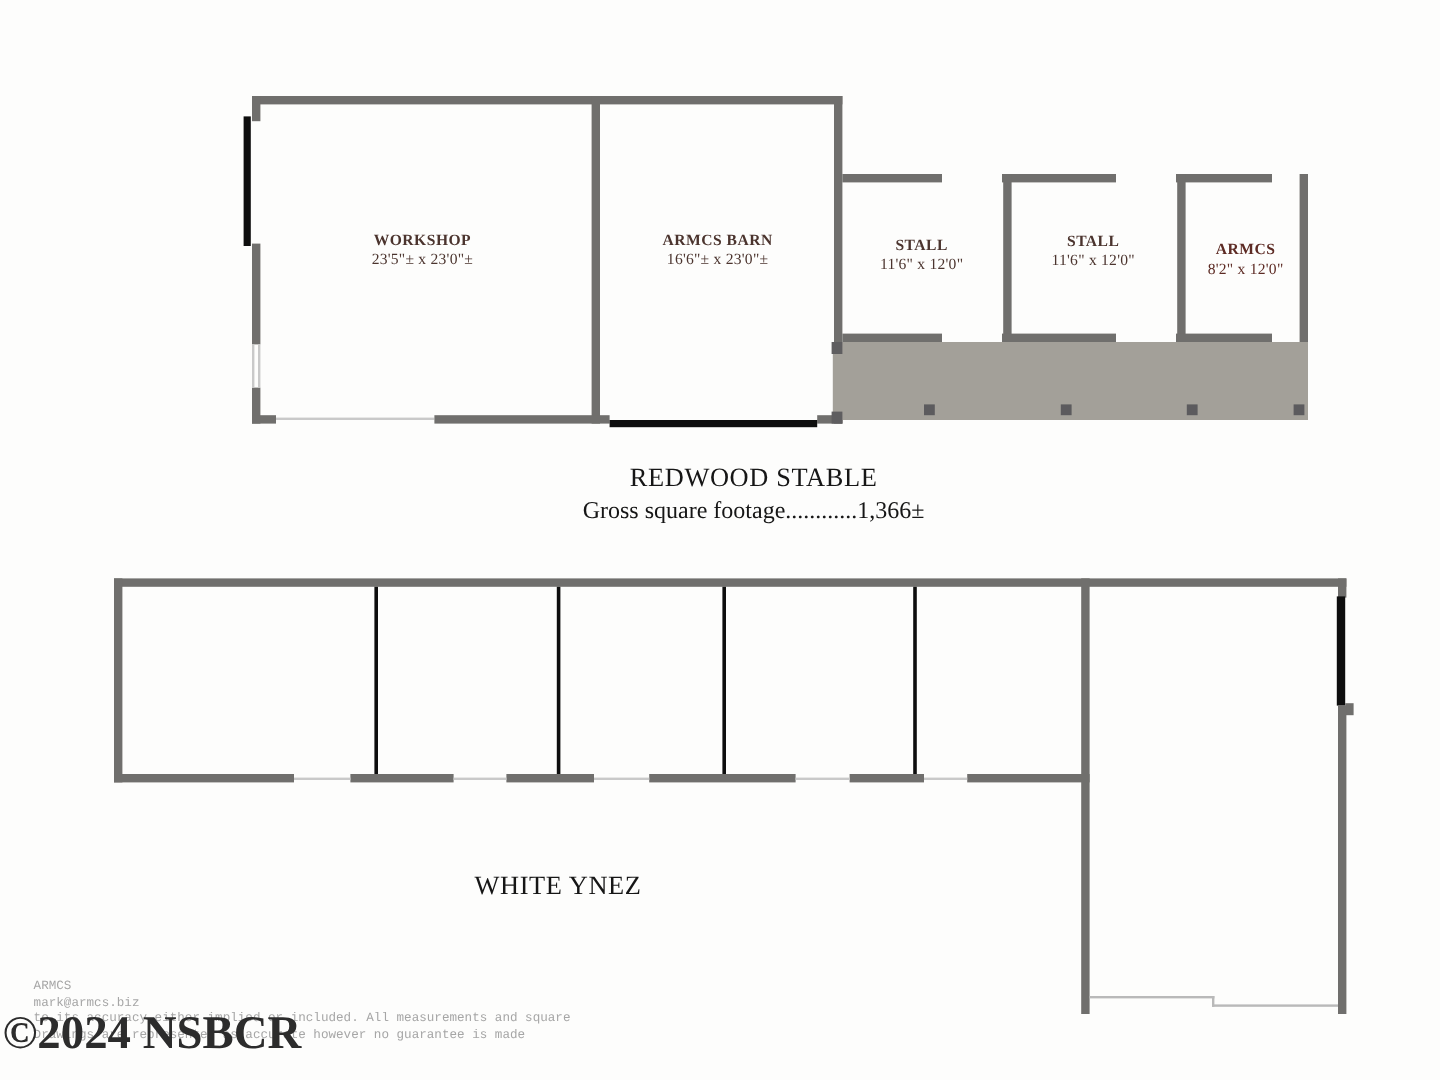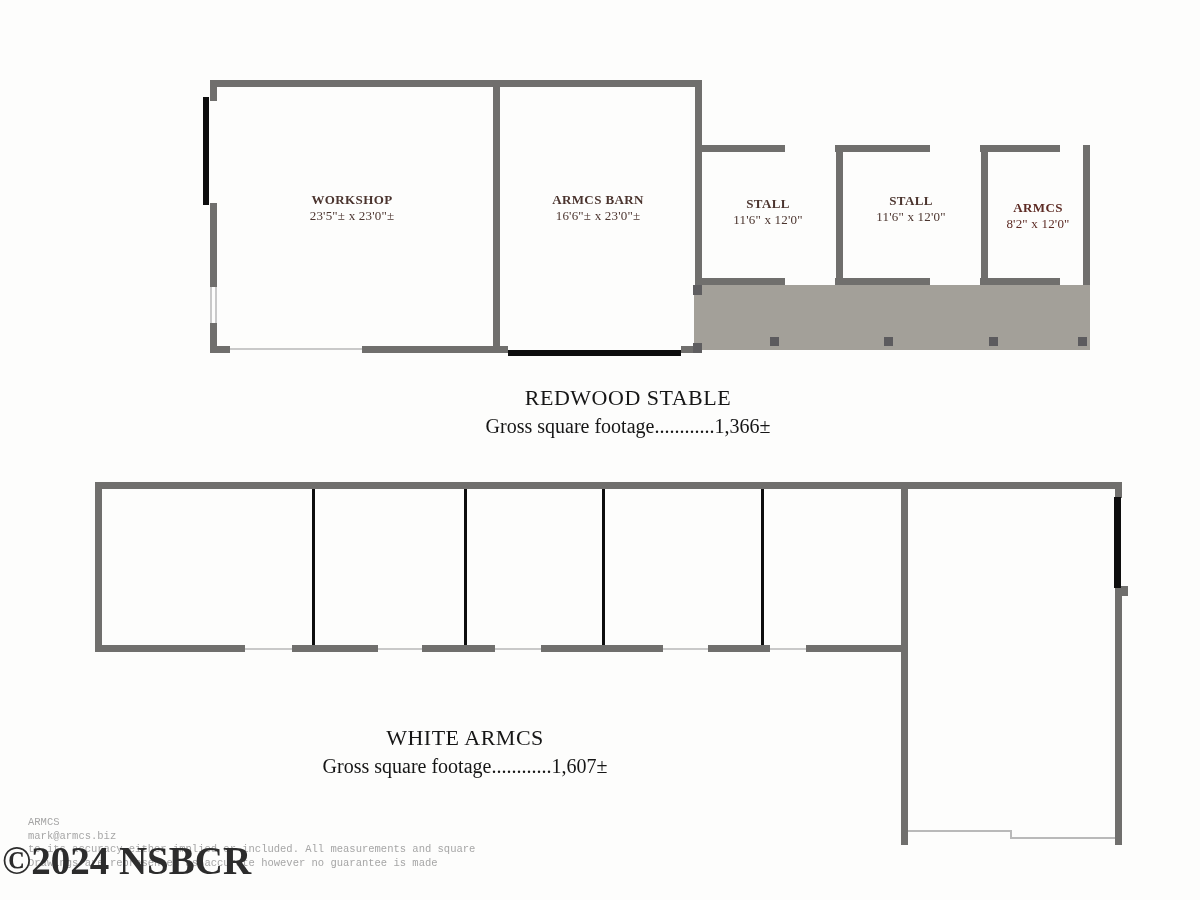--- a/index.html
+++ b/index.html
@@ -161,22 +161,21 @@
     <div class="wall-black" style="left:1114px;top:497px;width:7px;height:91px;"></div>
     <div class="wall" style="left:1121px;top:586px;width:7px;height:10px;"></div>
     <div class="wall" style="left:1115px;top:588px;width:7px;height:257px;"></div>
 
     <div class="thin-line2" style="left:908px;top:830px;width:104px;height:2px;"></div>
     <div class="thin-line2" style="left:1010px;top:830px;width:2px;height:9px;"></div>
     <div class="thin-line2" style="left:1010px;top:837px;width:105px;height:2px;"></div>
   </div>
 
   <div class="bld-title" style="left:265px;top:723px;width:400px;">
-    <span class="bld-name">WHITE ARMCS</span>
-    <span class="bld-foot">Gross square footage............1,607±</span>
+    <span class="bld-name">WHITE YNEZ</span>
   </div>
 
   <div class="credits">
     <div>ARMCS</div>
     <div>mark@armcs.biz</div>
     <div>to its accuracy either implied or included. All measurements and square</div>
     <div>Drawings are represented as accurate however no guarantee is made</div>
   </div>
 
   <div class="watermark">©2024 NSBCR</div>

